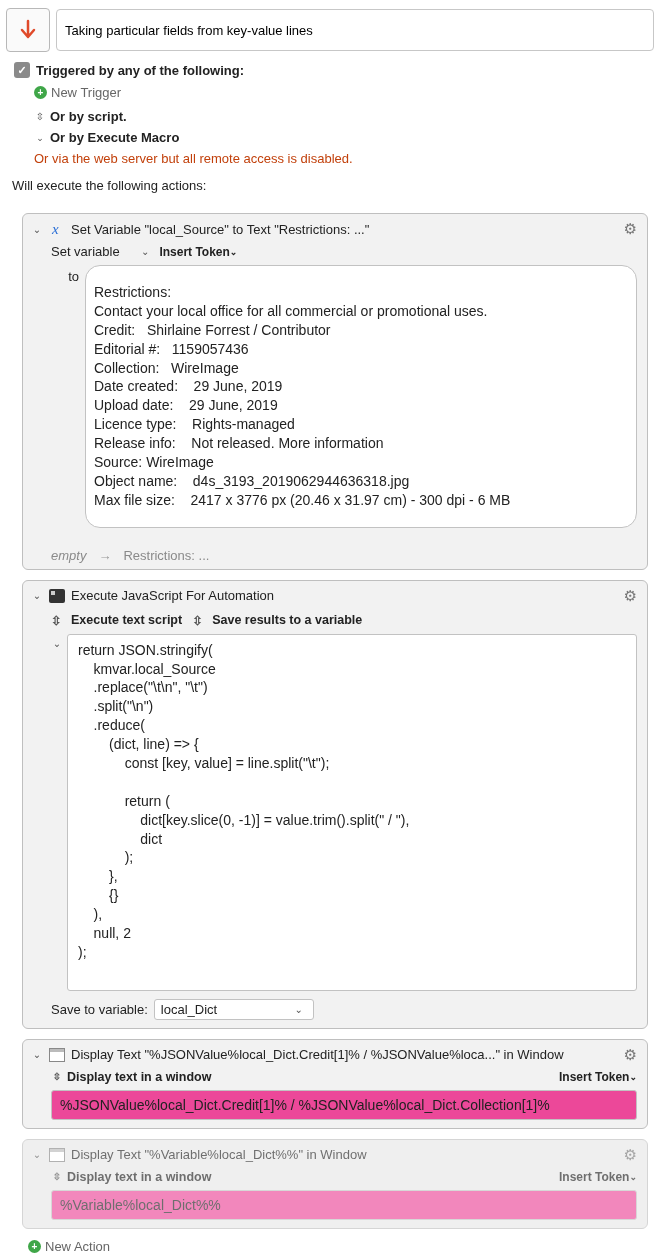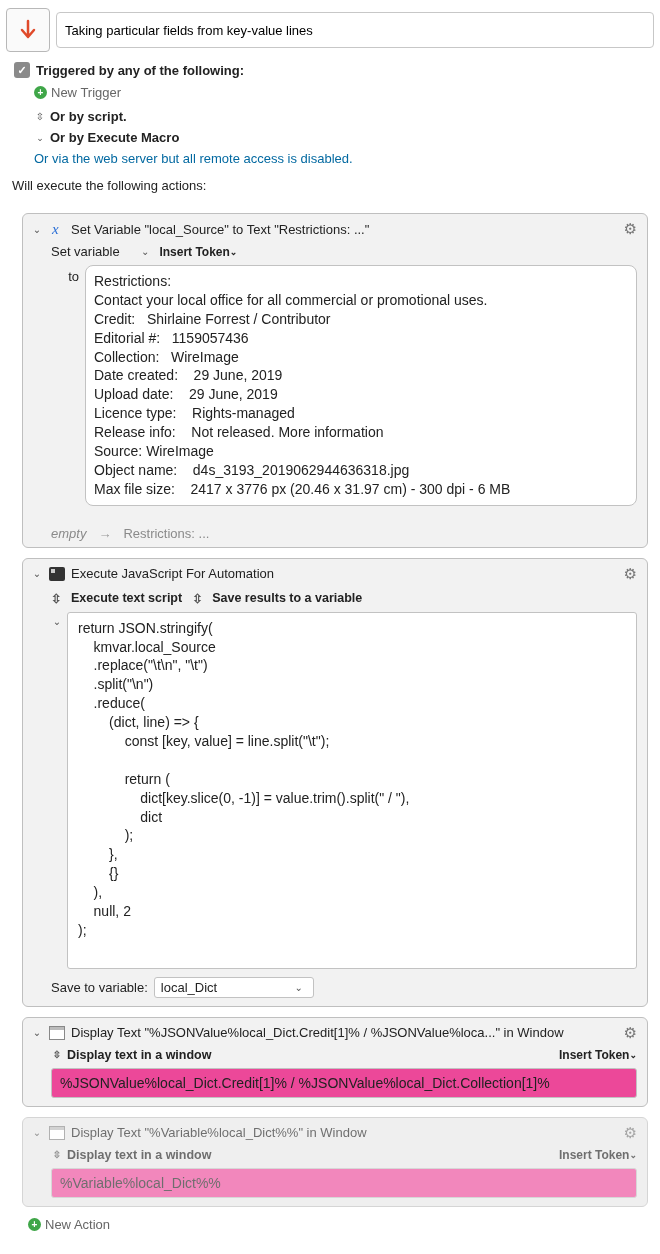--- a/index.html
+++ b/index.html
@@ -14,21 +14,21 @@
 .top-row { display: flex; gap: 6px; align-items: center; margin-bottom: 10px; }
 .icon-box {
   width: 44px; height: 44px;
   border: 1px solid #b8b8b8;
   border-radius: 4px;
   background: #fafafa;
   display: flex; align-items: center; justify-content: center;
 }
 .title-input {
   flex: 1;
-  height: 36px;
+  height: 42px;
   border: 1px solid #c7c7c7;
   border-radius: 4px;
   padding: 8px 8px;
   font-size: 13px;
 }
 .section-label { font-weight: 600; }
 .trigger-row {
   display: flex; align-items: center; gap: 6px;
   margin-left: 8px; margin-bottom: 7px;
 }
@@ -51,21 +51,21 @@
   display: flex; align-items: center; justify-content: center;
   font-size: 10px; font-weight: 700;
 }
 .option-row {
   display: flex; align-items: center; gap: 4px;
   margin-left: 28px; margin-bottom: 6px;
 }
 .updown-icon { font-size: 10px; color: #555; width: 12px; text-align: center; }
 .chevron-right-icon { font-size: 9px; color: #555; width: 12px; text-align: center; }
 .disabled-text {
-  margin-left: 28px; margin-bottom: 12px; color: #0369a1;
+  margin-left: 28px; margin-bottom: 12px; color: #c2410c;
 }
 .exec-label { margin-left: 6px; margin-bottom: 20px; }
 .action-card {
   border: 1px solid #bfbfbf;
   border-radius: 6px;
   background: #f2f2f2;
   margin: 0 6px 10px 16px;
   overflow: hidden;
 }
 .action-card.disabled { opacity: 0.65; background: #e7e7e7; }
@@ -85,21 +85,21 @@
   flex: 1; height: 24px; border: 1px solid #c2c2c2;
   background: #fff; border-radius: 3px; padding: 0 6px; font-size: 13px;
 }
 .dropdown-arrow { font-size: 10px; color: #555; padding: 0 4px; }
 .insert-token {
   font-weight: 600; font-size: 12px; display: flex;
   align-items: center; gap: 0; cursor: pointer;
 }
 .textarea-box {
   background: #fff; border: 1px solid #c2c2c2;
-  border-radius: 8px; padding: 6px 8px;
+  border-radius: 15px; padding: 17px 8px;
   font-size: 14px; line-height: 1.35;
   white-space: pre-wrap;
   font-family: -apple-system, BlinkMacSystemFont, "Helvetica Neue", Arial, sans-serif;
 }
 .footer-hint {
   padding: 6px 10px 6px 28px;
   color: #8a8a8a; font-size: 13px; font-style: italic;
   display: flex; align-items: center; gap: 12px;
 }
 .footer-hint .arrow { font-style: normal; color: #999; }

